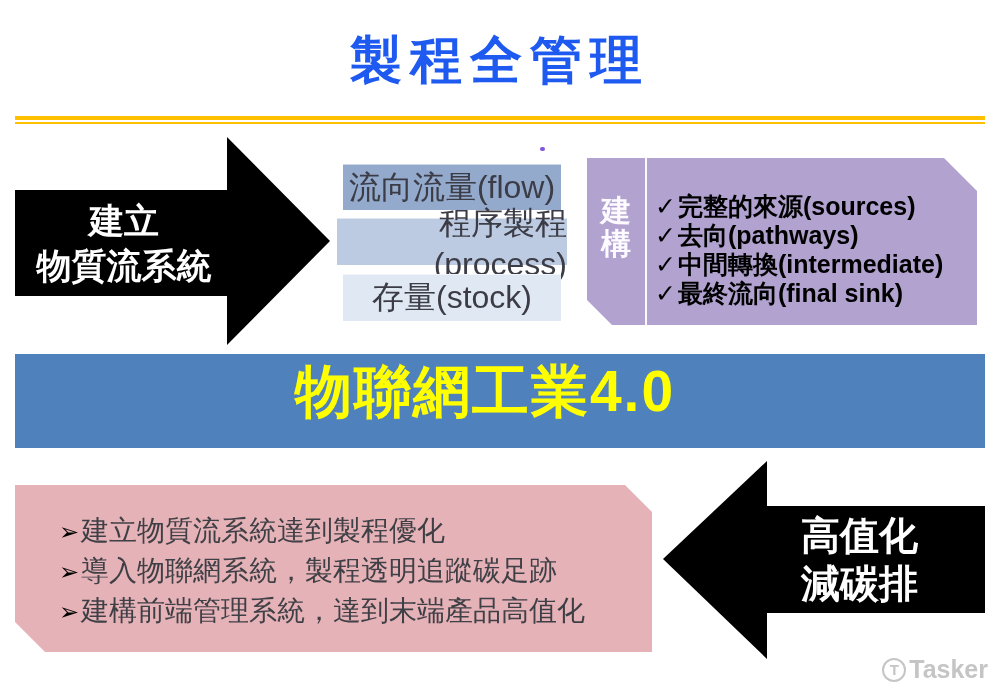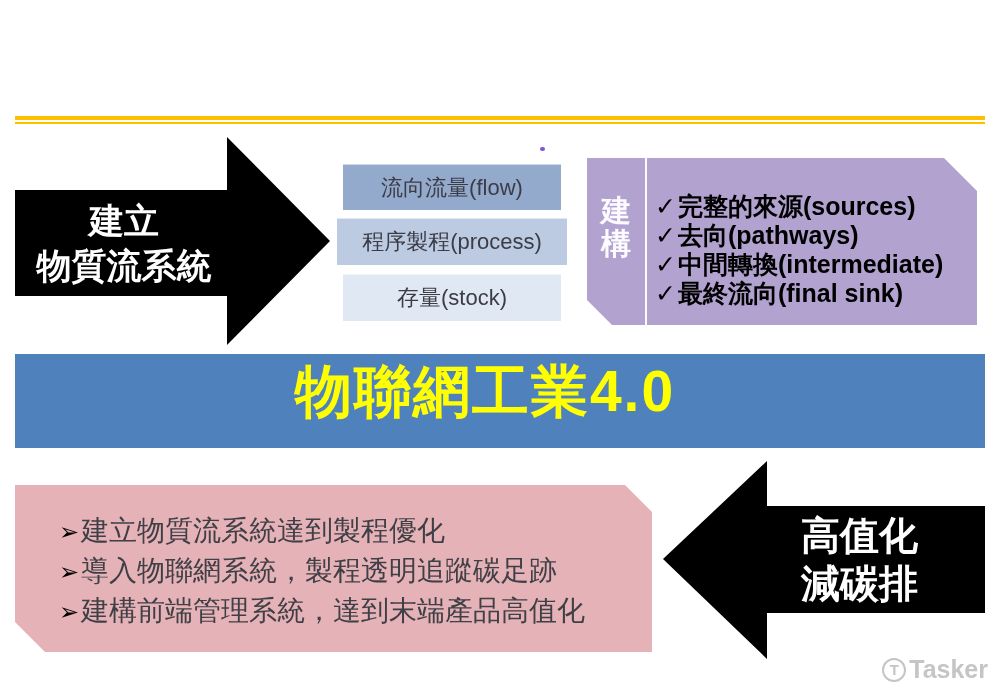--- a/index.html
+++ b/index.html
@@ -47,21 +47,21 @@
   }
   .arrow-left .arrow-text {
     position:absolute; left:104px; top:45px; width:185px; height:107px;
     display:flex; flex-direction:column; justify-content:center; align-items:center;
     color:#fff; font-weight:700; font-size:39px; line-height:48px;
   }
 
   
   .flow-box {
     position:absolute; display:flex; align-items:center; justify-content:center;
-    color:#3c3c46; font-size:22px;
+    color:#3c3c46; font-size:32px;
     border-top:1px solid rgba(255,255,255,.55);
     text-align:right;
   }
   .flow-box.b1 { left:343px; top:164px; width:218px; height:46px; background:#93aacd; }
   .flow-box.b2 { left:337px; top:218px; width:230px; height:47px; background:#bccbe2; }
   .flow-box.b3 { left:343px; top:274px; width:218px; height:47px; background:#e0e8f3; }
 
   
   .build-panel {
     position:absolute; left:587px; top:158px; width:390px; height:167px;
@@ -115,20 +115,21 @@
     width:24px; height:24px; border:2.5px solid #c5c5c5; border-radius:50%;
     display:flex; align-items:center; justify-content:center;
     font-size:15px; font-weight:800; color:#c5c5c5;
   }
 </style>
 </head>
 <body>
 
 <div class="slide">
 
+  <h1 class="title">製程全管理</h1>
   <div class="rule"></div>
   <div class="stray-dot"></div>
 
   <div class="arrow arrow-right">
     <div class="arrow-text">
       <span>建立</span>
       <span>物質流系統</span>
     </div>
   </div>
 

